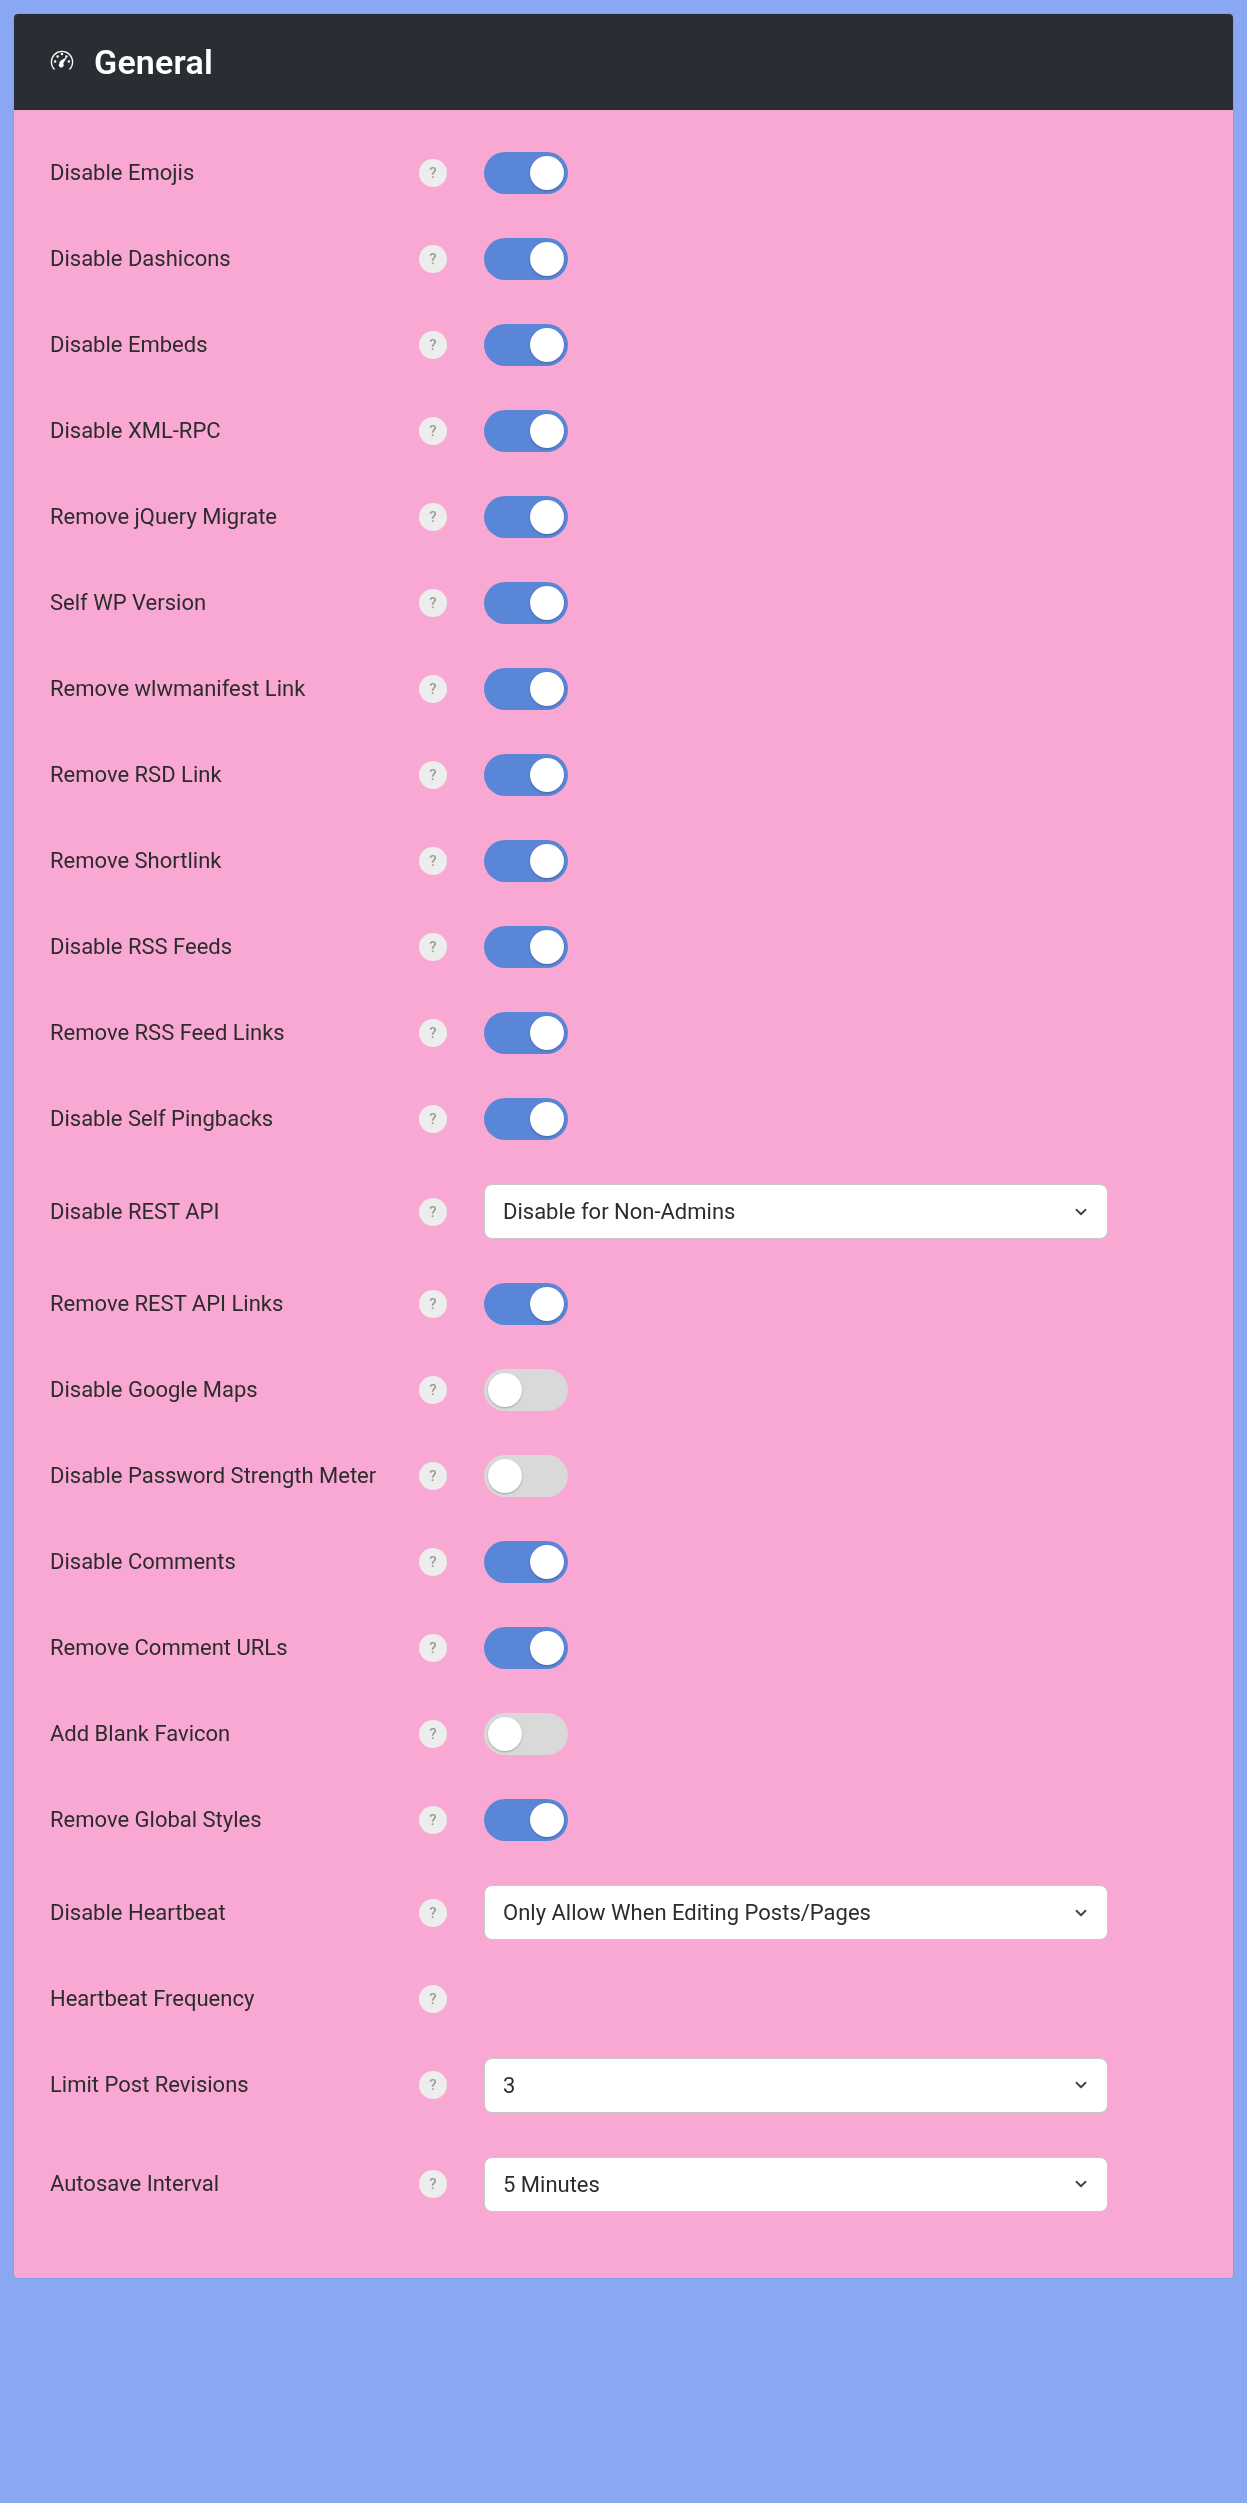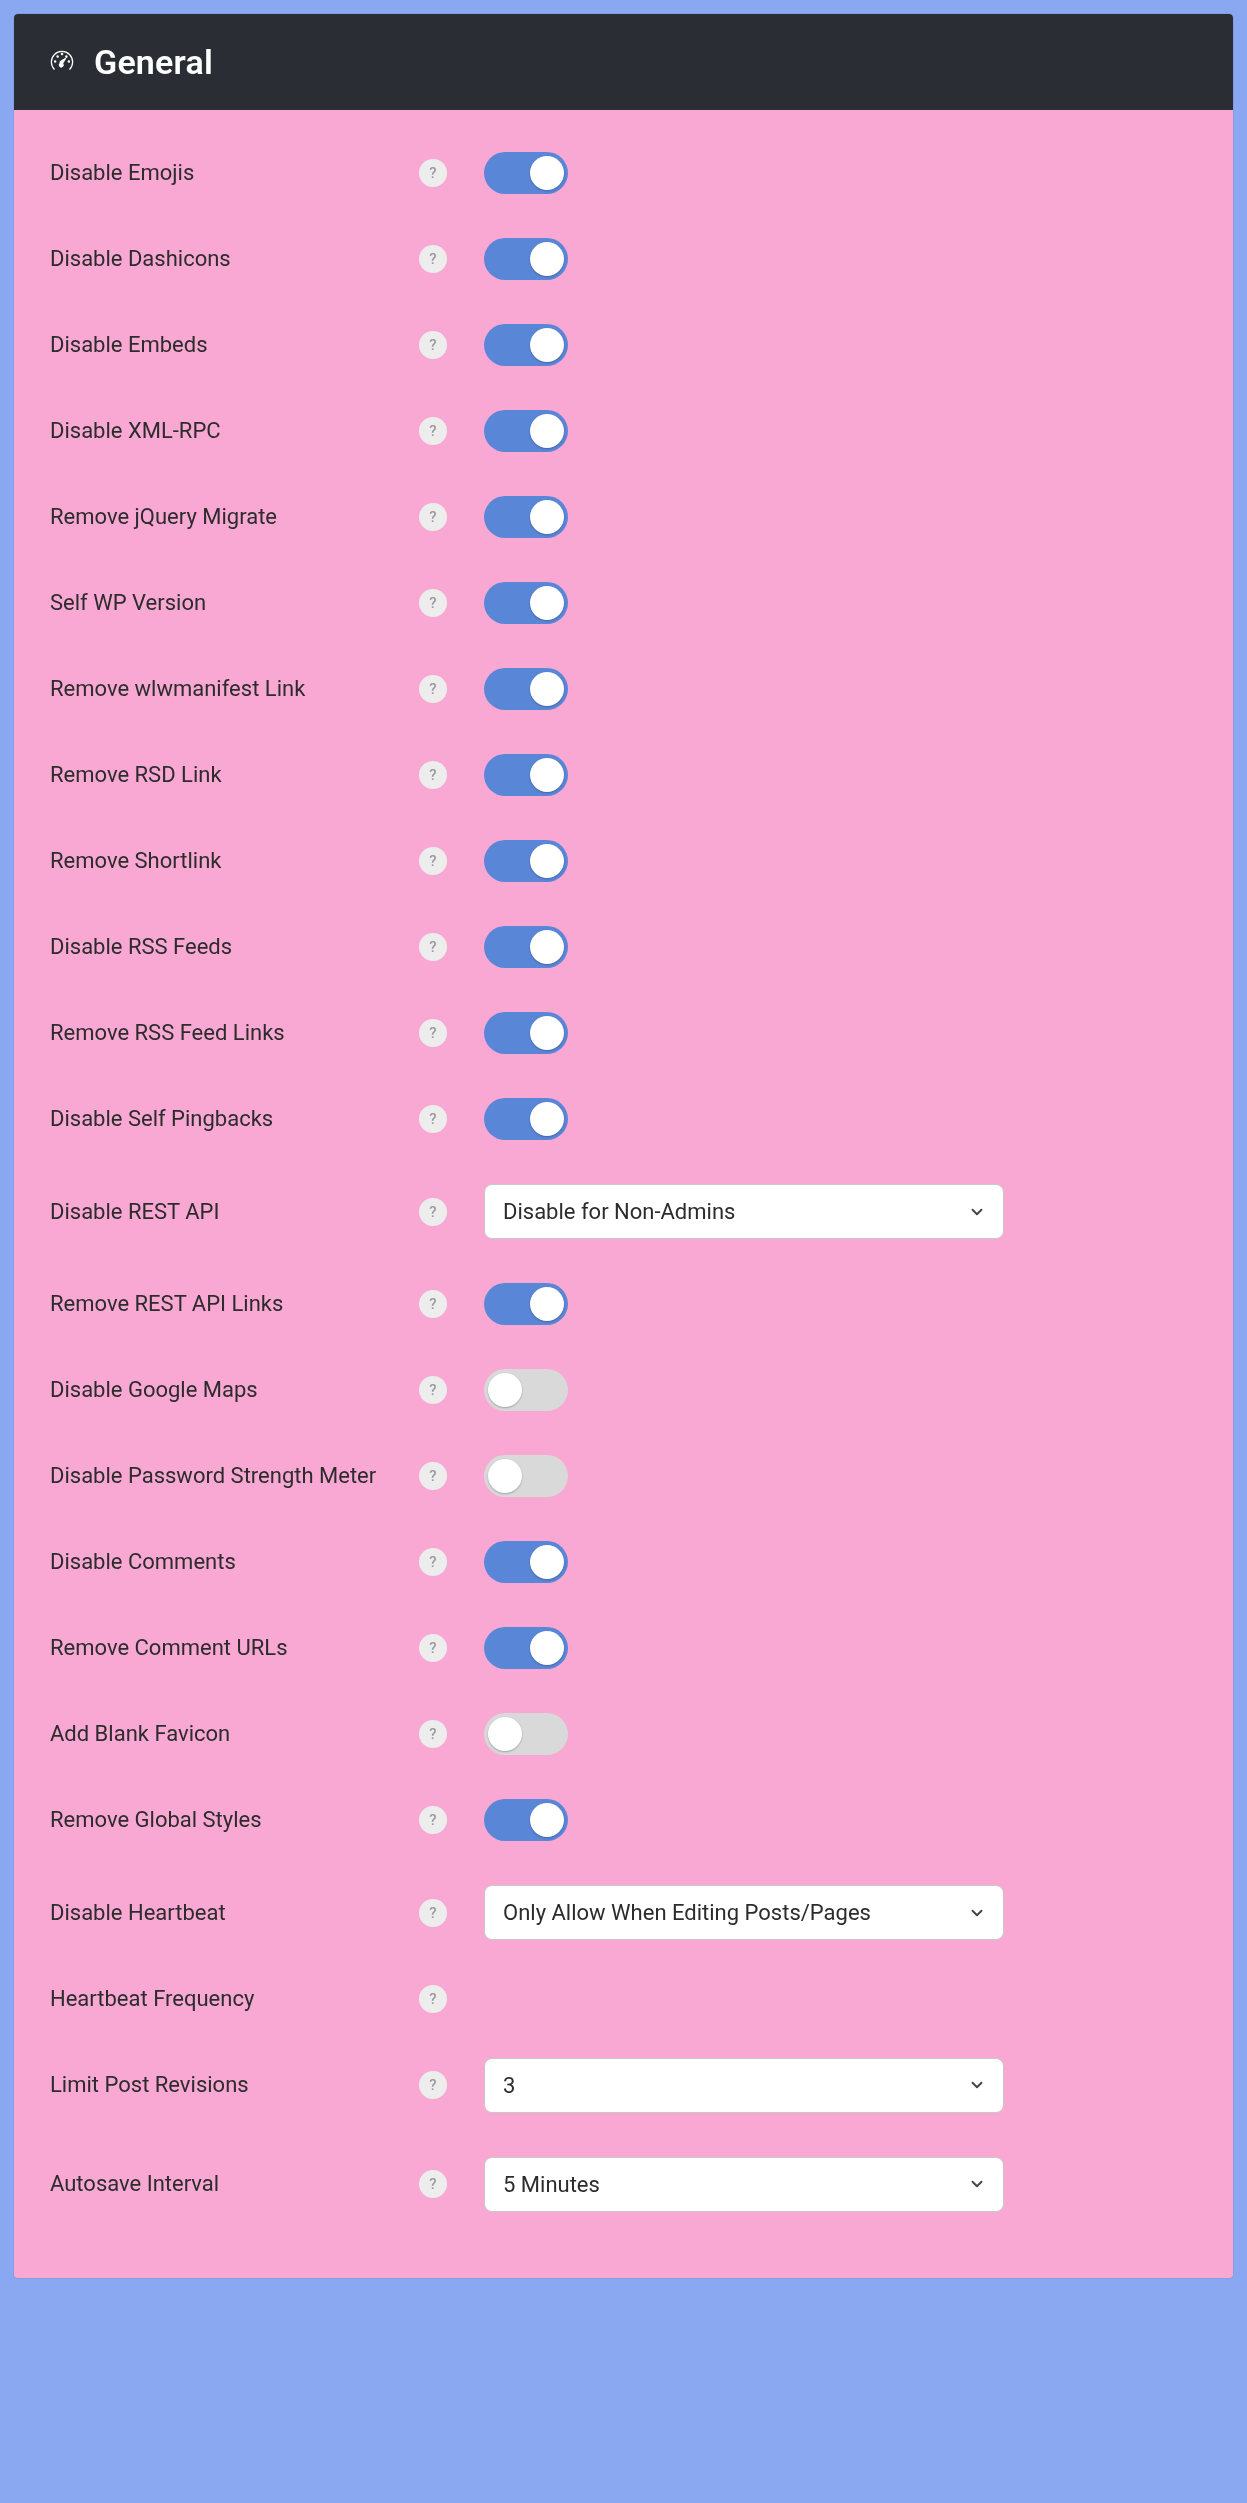--- a/index.html
+++ b/index.html
@@ -90,21 +90,21 @@
     border-radius: 50%;
     background: #ffffff;
     box-shadow: 0 1px 2px rgba(0,0,0,0.25);
     transition: left 0.15s;
   }
   .toggle[data-on="true"]  .knob { left: 46px; }
   .toggle[data-on="false"] .knob { left: 4px;  }
 
   .select-wrap {
     position: relative;
-    width: 520px;
+    width: 624px;
   }
   .select-box {
     width: 100%;
     border: 1px solid #c8c8c8;
     border-radius: 8px;
     background: #ffffff;
     padding: 14px 48px 14px 18px;
     font-size: 22px;
     color: #2c2c2c;
     cursor: pointer;

